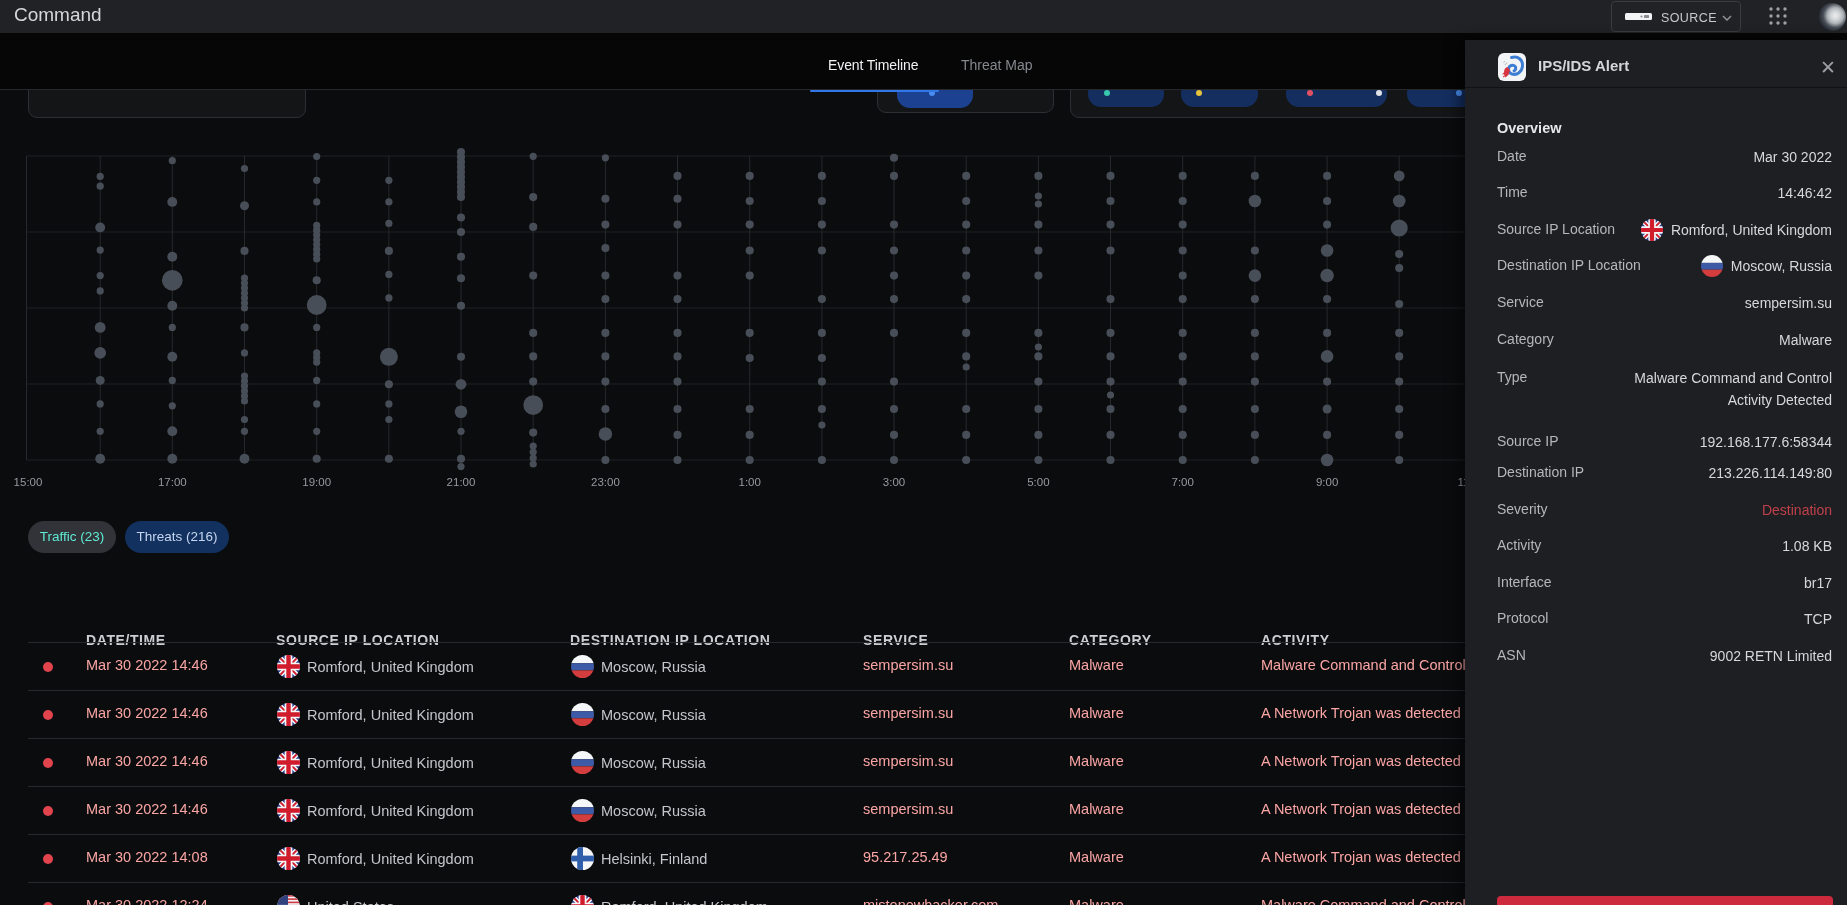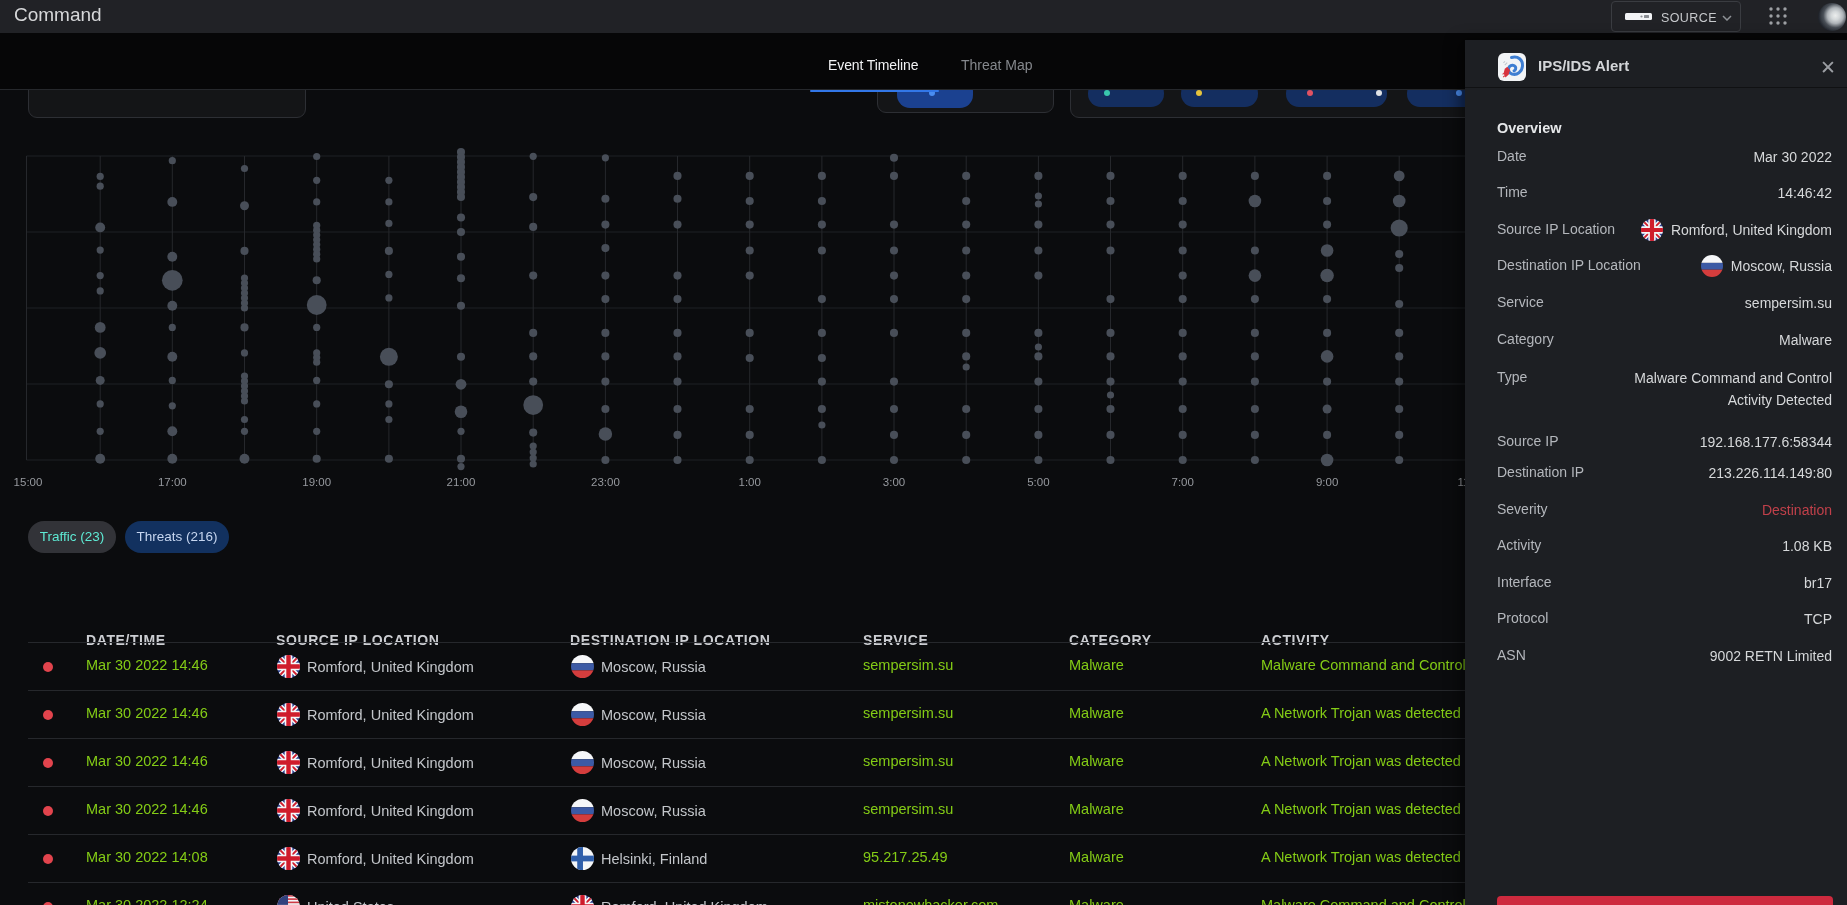--- a/index.html
+++ b/index.html
@@ -22,21 +22,21 @@
 .fbox { position:absolute; border:1px solid #2d2f34; border-radius:9px; background:#141517; z-index:5; }
 .bluepill { position:absolute; border-radius:13px; background:#142e60; z-index:6; }
 .speck { position:absolute; width:6px; height:6px; border-radius:50%; z-index:7; }
 
 #pillrow { position:absolute; left:0; top:0; z-index:4; }
 .pill { position:absolute; height:32px; border-radius:16px; font-size:13.5px; line-height:32px; top:521px; }
 
 #thead { position:absolute; left:0; top:608px; width:1467px; height:24px;margin-top:24px; }
 #thead span { position:absolute; font-size:14px; font-weight:700; letter-spacing:0.6px; color:#ccced2; }
 .trow { position:absolute; left:28px; width:1819px; height:48px; border-top:1px solid #26282c; }
-.trow .cell { position:absolute; top:14px; font-size:14.5px; color:#84cc16; white-space:nowrap; }
+.trow .cell { position:absolute; top:14px; font-size:14.5px; color:#fca5a5; white-space:nowrap; }
 .trow .cellf { position:absolute; top:12px; display:flex; align-items:center; gap:7px; font-size:14.5px; color:#c3c6ca; white-space:nowrap; }
 .trow .cellf span { margin-top:2px; }
 .rdot { position:absolute; left:15px; top:19px; width:10px; height:10px; border-radius:50%; background:#e2444d; }
 #tbot { position:absolute; left:28px; top:881.5px; width:1819px; height:0; border-top:1px solid #26282c; }
 
 #drawer { position:absolute; left:1465px; top:40px; width:382px; height:865px; background:#1d1f23; z-index:40;
   box-shadow:-6px 0 14px rgba(0,0,0,0.45); }
 #dhead { position:absolute; left:0; top:0; width:382px; height:48px; border-bottom:1px solid #101113; }
 #dhead .t { position:absolute; left:73px; top:17px; font-size:15px; font-weight:700; color:#d3d5d8; }
 #dhead .x { position:absolute; left:355px; top:16px; font-size:19px; color:#9b9ea3; font-weight:400; }

